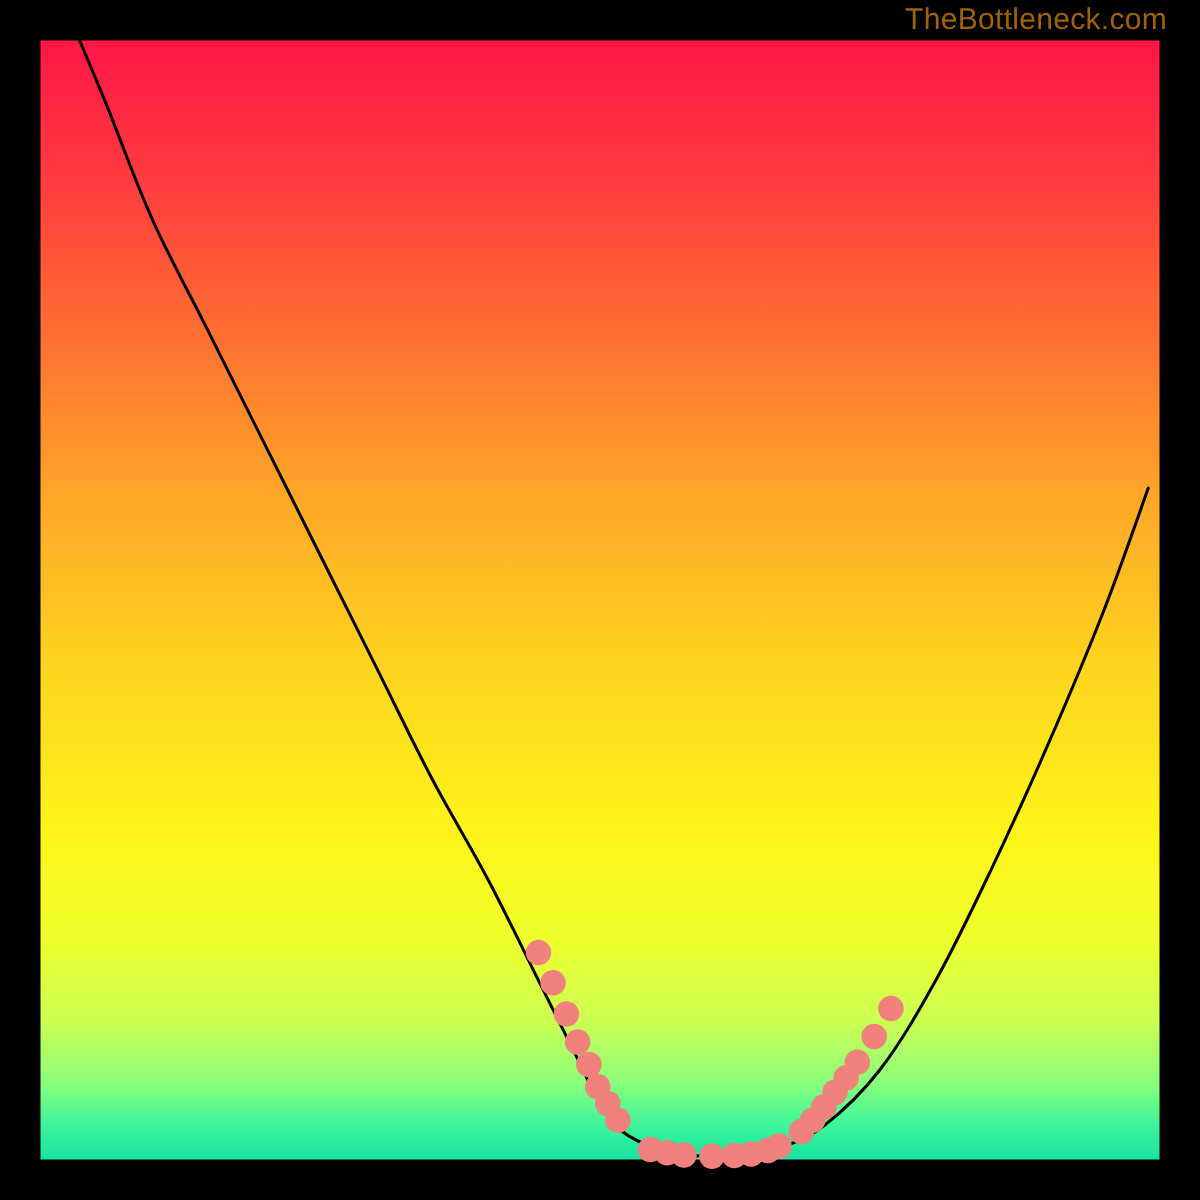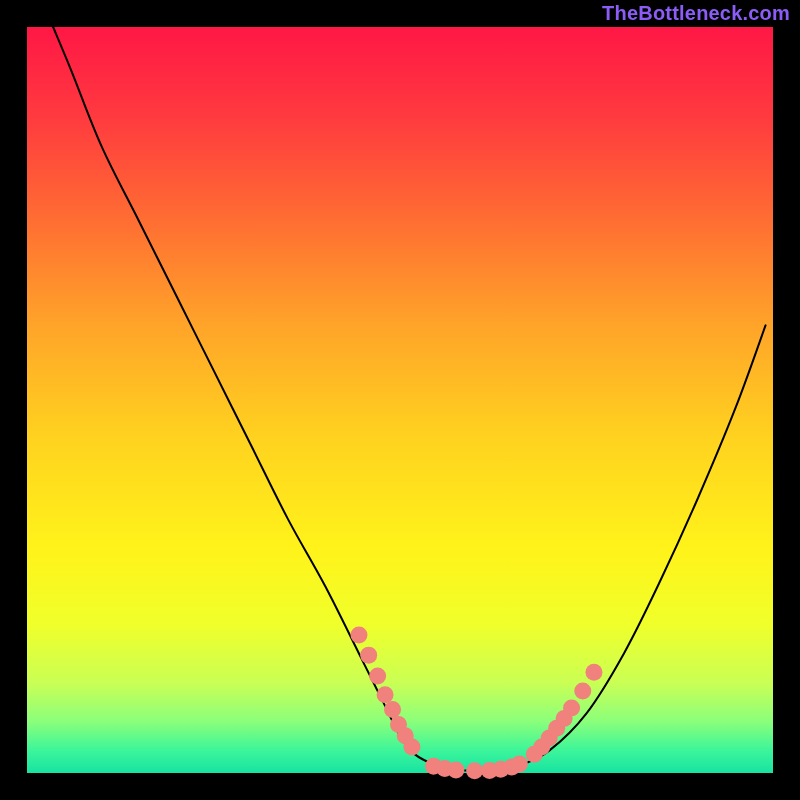--- a/index.html
+++ b/index.html
@@ -12,25 +12,25 @@
   }
   .stage {
     position: relative;
     width: 800px;
     height: 800px;
     background: #000;
   }
   .watermark {
     position: absolute;
     top: 2px;
-    right: 10px;
+    right: 22px;
     font-family: Arial, Helvetica, sans-serif;
     font-size: 20px;
-    font-weight: 700;
-    color: #8b5cf6;
+    font-weight: 400;
+    color: #a16207;
     letter-spacing: 0.2px;
   }
   svg {
     position: absolute;
     top: 0;
     left: 0;
   }
 </style>
 </head>
 <body>

